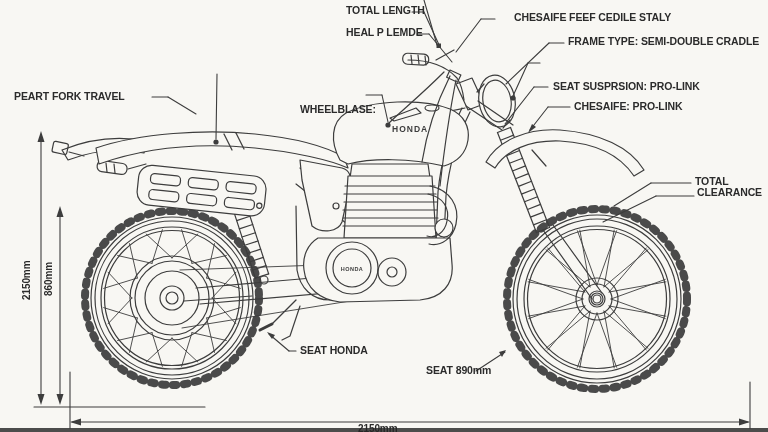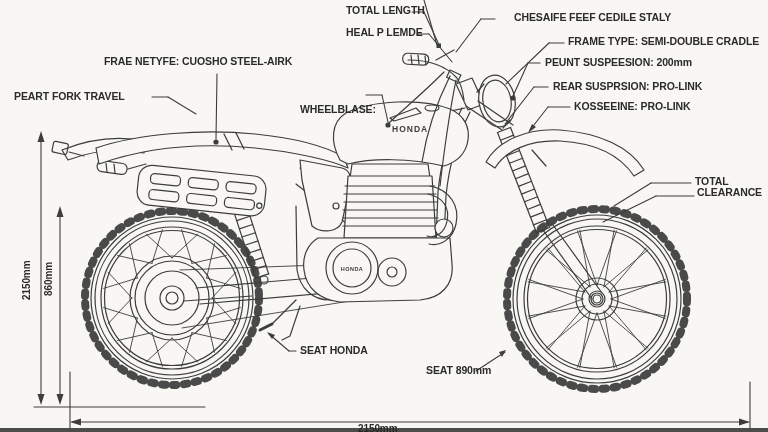--- a/index.html
+++ b/index.html
@@ -311,27 +311,25 @@
       <polygon points="70,422 81,418.5 81,425.5" fill="#3d3d3d" stroke="none"></polygon>
       <polygon points="750,422 739,418.5 739,425.5" fill="#3d3d3d" stroke="none"></polygon>
     </g>
   </g>
 </svg>
 
 <div class="lbl" style="left:346px;top:5px">TOTAL LENGTH</div>
 <div class="lbl" style="left:346px;top:27px">HEAL P LEMDE</div>
 <div class="lbl" style="left:568px;top:36px">FRAME TYPE: SEMI-DOUBLE CRADLE</div>
 <div class="lbl" style="left:514px;top:12px">CHESAIFE FEEF CEDILE STALY</div>
-<div class="lbl" style="left:545px;top:57px">PEUNT SUSPEESION: 200mm</div>
-<div class="lbl" style="left:553px;top:81px">REAR SUSPRSION: PRO-LINK</div>
-<div class="lbl" style="left:574px;top:101px">KOSSEEINE: PRO-LINK</div>
+<div class="lbl" style="left:553px;top:81px">SEAT SUSPRSION: PRO-LINK</div>
+<div class="lbl" style="left:574px;top:101px">CHESAIFE: PRO-LINK</div>
 <div class="lbl" style="left:695px;top:176px">TOTAL</div>
 <div class="lbl" style="left:697px;top:187px">CLEARANCE</div>
 <div class="lbl" style="left:14px;top:91px">PEART FORK TRAVEL</div>
-<div class="lbl" style="left:104px;top:56px">FRAE NETYFE: CUOSHO STEEL-AIRK</div>
 <div class="lbl" style="left:300px;top:104px">WHEELBLASE:</div>
 <div class="lbl" style="left:300px;top:345px">SEAT HONDA</div>
 <div class="lbl" style="left:426px;top:365px">SEAT 890mm</div>
 
 <div class="lbl dim rot" style="left:22px;top:300px">2150mm</div>
 <div class="lbl dim rot" style="left:44px;top:296px">860mm</div>
 <div class="lbl dim" style="left:358px;top:424px">2150mm</div>
 
 <div class="bottom-bar"></div>
 </div>

